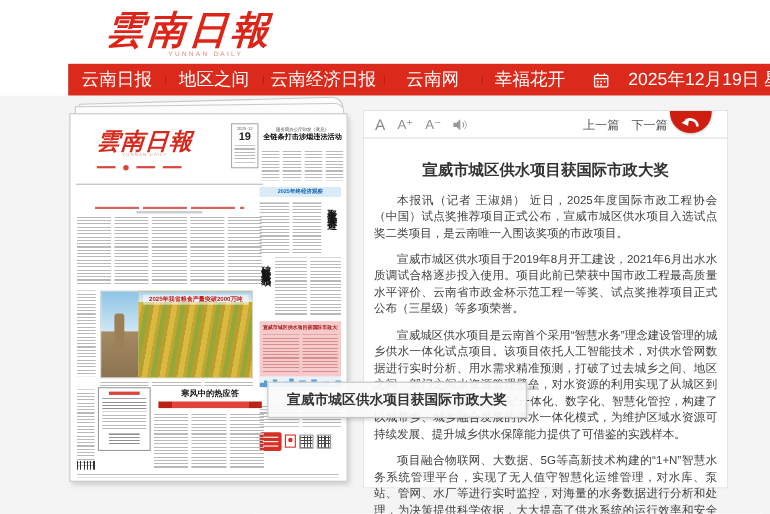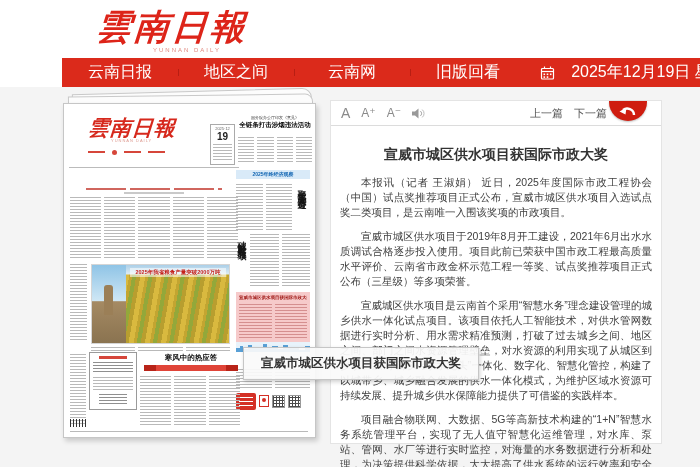--- a/index.html
+++ b/index.html
@@ -38,21 +38,21 @@
   .cols{display:flex;gap:3px;position:absolute;}
   .cols i{flex:1;display:block;height:100%;}
 
   .np-logo{position:absolute;left:24px;top:10px;font-family:"Liberation Serif","DejaVu Serif",serif;font-style:italic;
     font-weight:bold;font-size:21px;color:#d6281c;letter-spacing:1px;transform:skewX(-4deg);}
   .np-logo-sub{position:absolute;left:47px;top:34px;font-size:4px;color:#dd9a90;letter-spacing:1px;}
   .np-slogan{position:absolute;left:24px;top:46px;width:110px;height:4px;display:flex;gap:7px;align-items:center;}
   .np-slogan b{display:block;width:17px;height:2.5px;background:#d6463a;}
   .np-slogan u{display:block;width:5px;height:5px;border-radius:50%;background:#d6463a;}
 
-  .np-datebox{position:absolute;left:146px;top:20px;width:25px;height:41px;border:1px solid #aaa;padding:1px 2px;text-align:center;}
+  .np-datebox{position:absolute;left:146px;top:8px;width:25px;height:41px;border:1px solid #aaa;padding:1px 2px;text-align:center;}
   .np-date-ym{font-size:4px;color:#666;line-height:5px;}
   .np-date-day{font-size:10px;font-weight:bold;color:#222;line-height:11px;}
   .np-datebox .tx{height:16px;margin-top:2px;}
 
   .np-kicker{position:absolute;left:176px;top:11px;width:70px;font-size:4px;color:#333;text-align:center;white-space:nowrap;overflow:hidden;}
   .np-tophead{position:absolute;left:174px;top:17px;width:74px;font-size:6.5px;font-weight:bold;color:#000;text-align:center;line-height:8px;white-space:nowrap;overflow:hidden;}
   .np-div1{position:absolute;left:5px;top:63px;width:170px;border-top:1px solid #bbb;}
 
   .np-mainhead{position:absolute;left:5px;top:67px;width:170px;text-align:center;font-size:13px;font-weight:bold;color:#141414;letter-spacing:1px;white-space:nowrap;}
   .np-subline{position:absolute;left:22px;top:84px;width:136px;height:2px;background:repeating-linear-gradient(90deg,#d0665e 0 40px,transparent 40px 44px);}
@@ -125,22 +125,23 @@
 <div class="screen">
 
   <div class="header">
     <div class="logo-main">雲南日報</div>
     <div class="logo-sub">YUNNAN DAILY</div>
   </div>
 
   <div class="nav">
     <div class="nav-item">云南日报</div>
     <div class="nav-item nav-sep">地区之间</div>
+    <div class="nav-item wide nav-sep">云南经济日报</div>
     <div class="nav-item nav-sep">云南网</div>
-    <div class="nav-item nav-sep">旧版回看</div>
+    <div class="nav-item nav-sep">幸福花开</div>
     <div class="nav-cal nav-sep">
       <svg width="15" height="14" viewBox="0 0 15 14">
         <rect x="1.5" y="2.5" width="12" height="10.5" rx="1" fill="none" stroke="#fff" stroke-width="1.2"></rect>
         <line x1="1.5" y1="5.5" x2="13.5" y2="5.5" stroke="#fff" stroke-width="1.2"></line>
         <line x1="4.5" y1="0.5" x2="4.5" y2="3" stroke="#fff" stroke-width="1.2"></line>
         <line x1="10.5" y1="0.5" x2="10.5" y2="3" stroke="#fff" stroke-width="1.2"></line>
         <rect x="3.5" y="7.5" width="1.6" height="1.6" fill="#fff"></rect>
         <rect x="6.7" y="7.5" width="1.6" height="1.6" fill="#fff"></rect>
         <rect x="9.9" y="7.5" width="1.6" height="1.6" fill="#fff"></rect>
         <rect x="3.5" y="10.3" width="1.6" height="1.6" fill="#fff"></rect>

